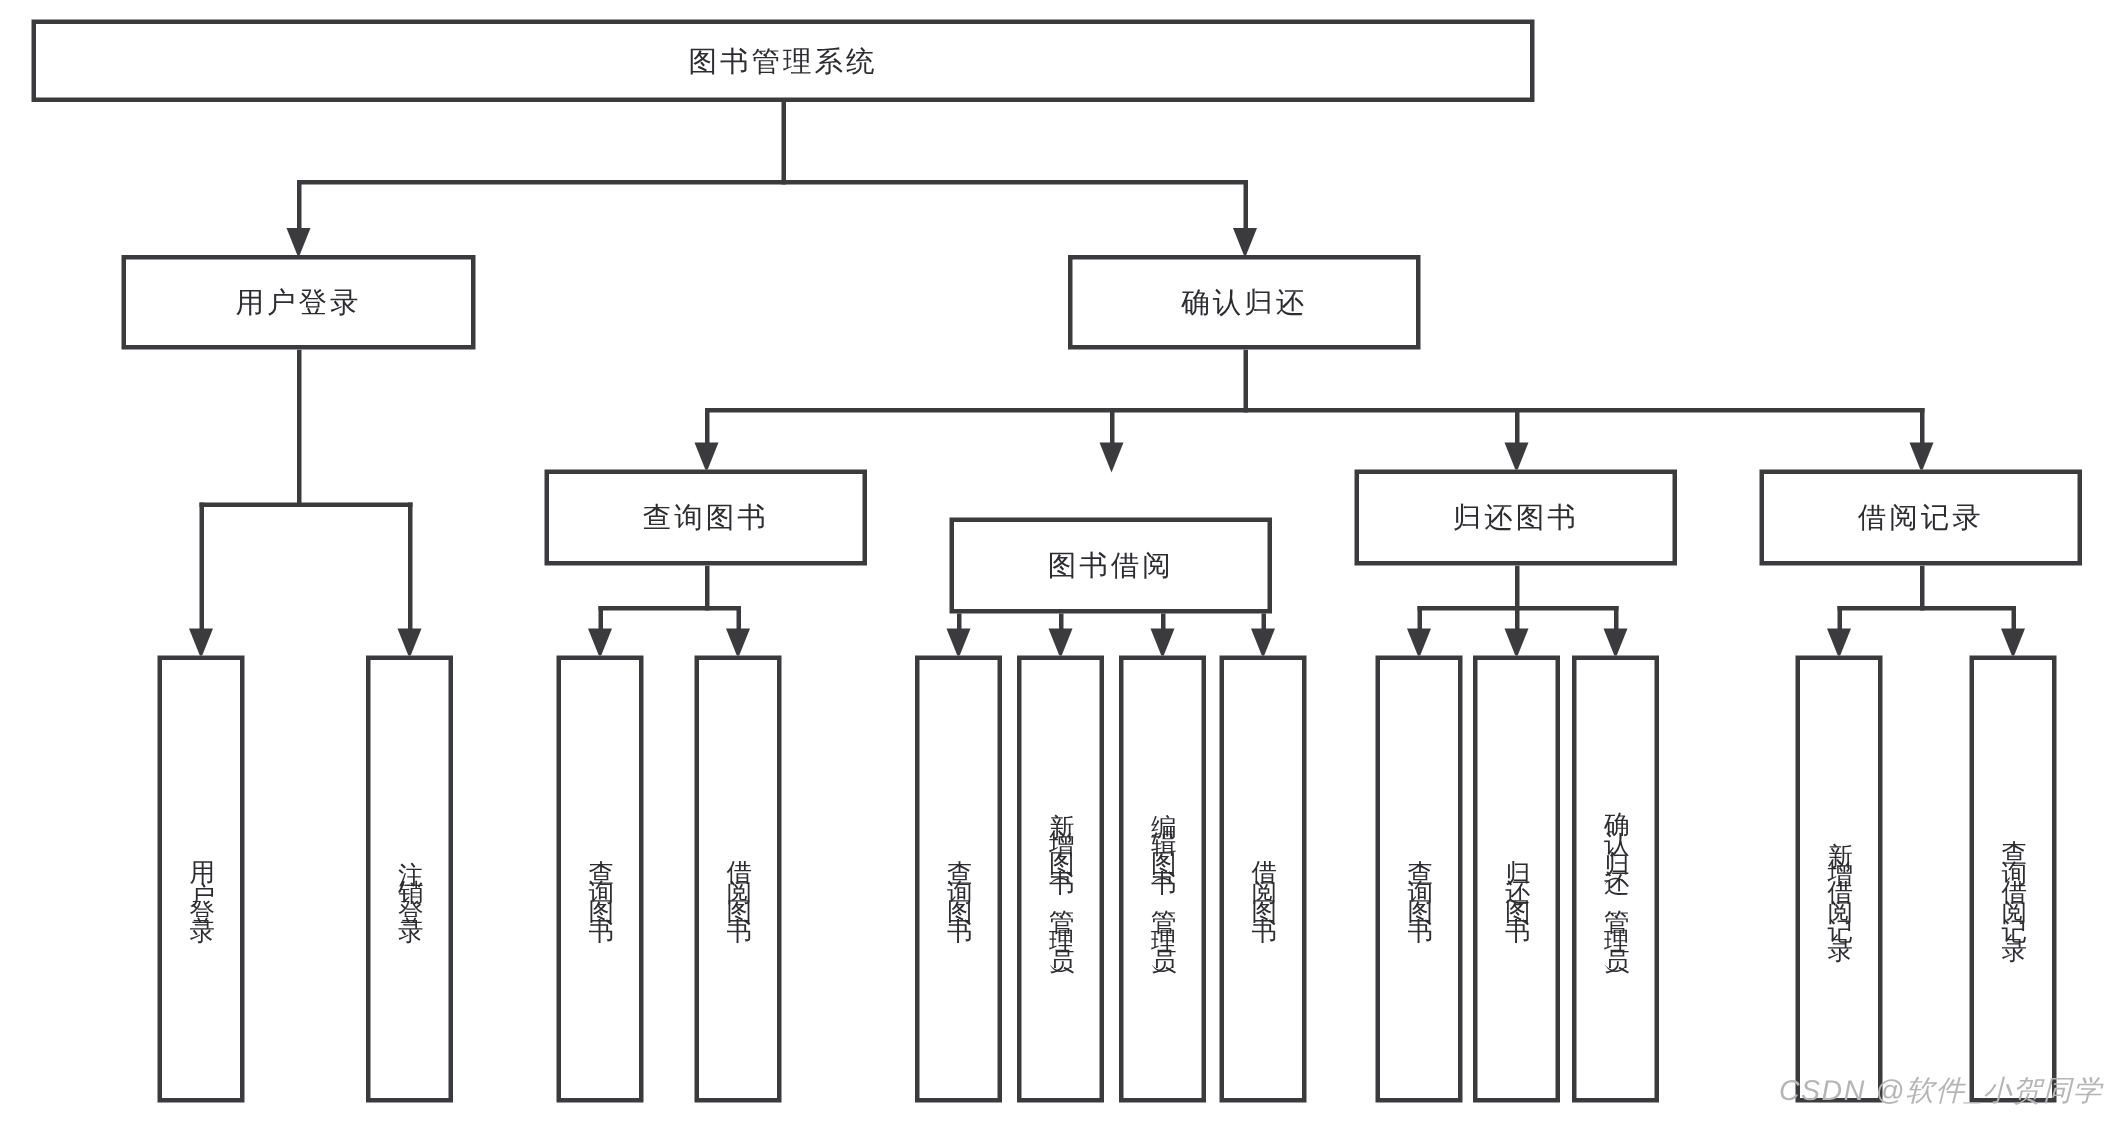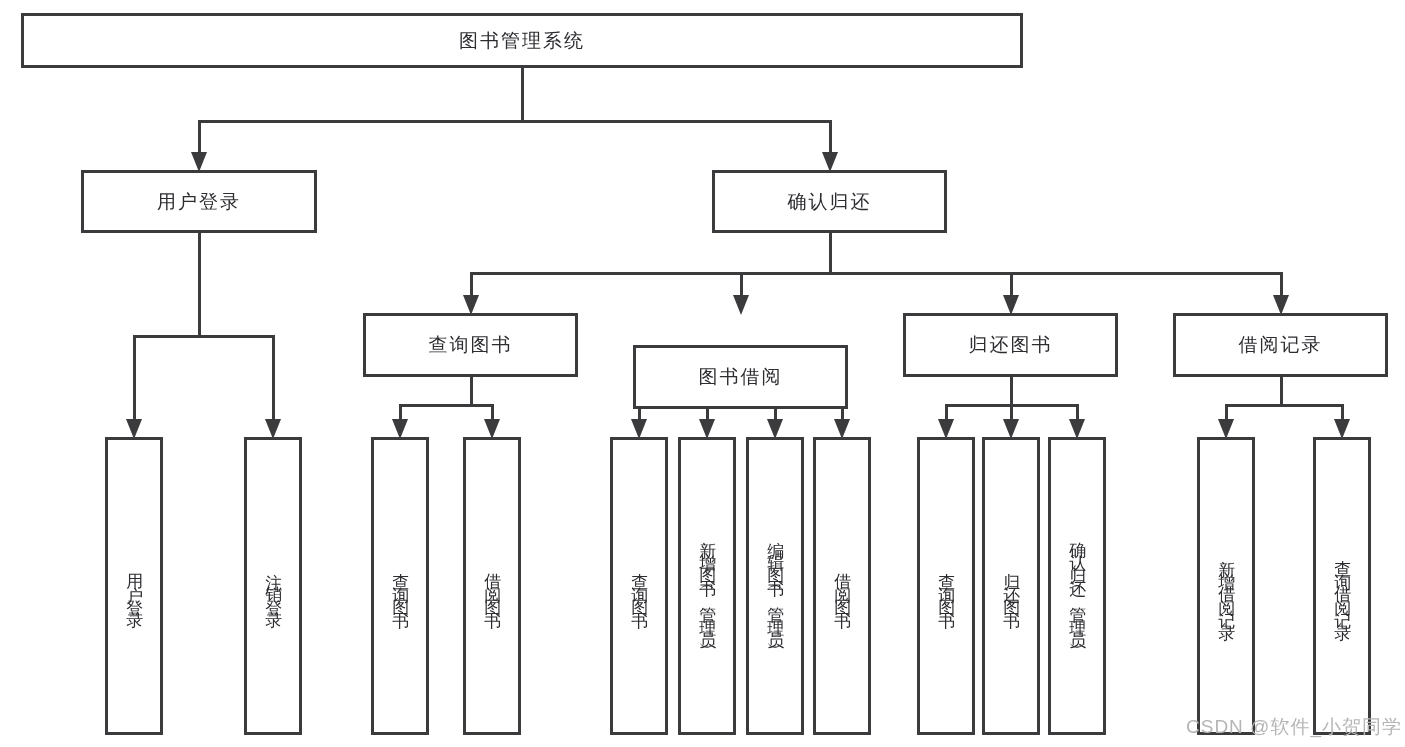--- a/index.html
+++ b/index.html
@@ -60,20 +60,21 @@
   }
   .watermark {
     position: absolute;
     left: 1186px;
     top: 714px;
     font-size: 19px;
     letter-spacing: 1px;
     color: var(--wm);
     z-index: 3;
     white-space: nowrap;
+    font-style: italic;
   }
 </style>
 </head>
 <body>
 
 <div class="canvas">
   <div id="layer-edges">
       <div class="seg" style="left: 521px; top: 68px; width: 3px; height: 55px;"></div>
       <div class="seg" style="left: 198px; top: 120px; width: 634px; height: 3px;"></div>
       <div class="seg" style="left: 198px; top: 120px; width: 3px; height: 36px;"></div>

